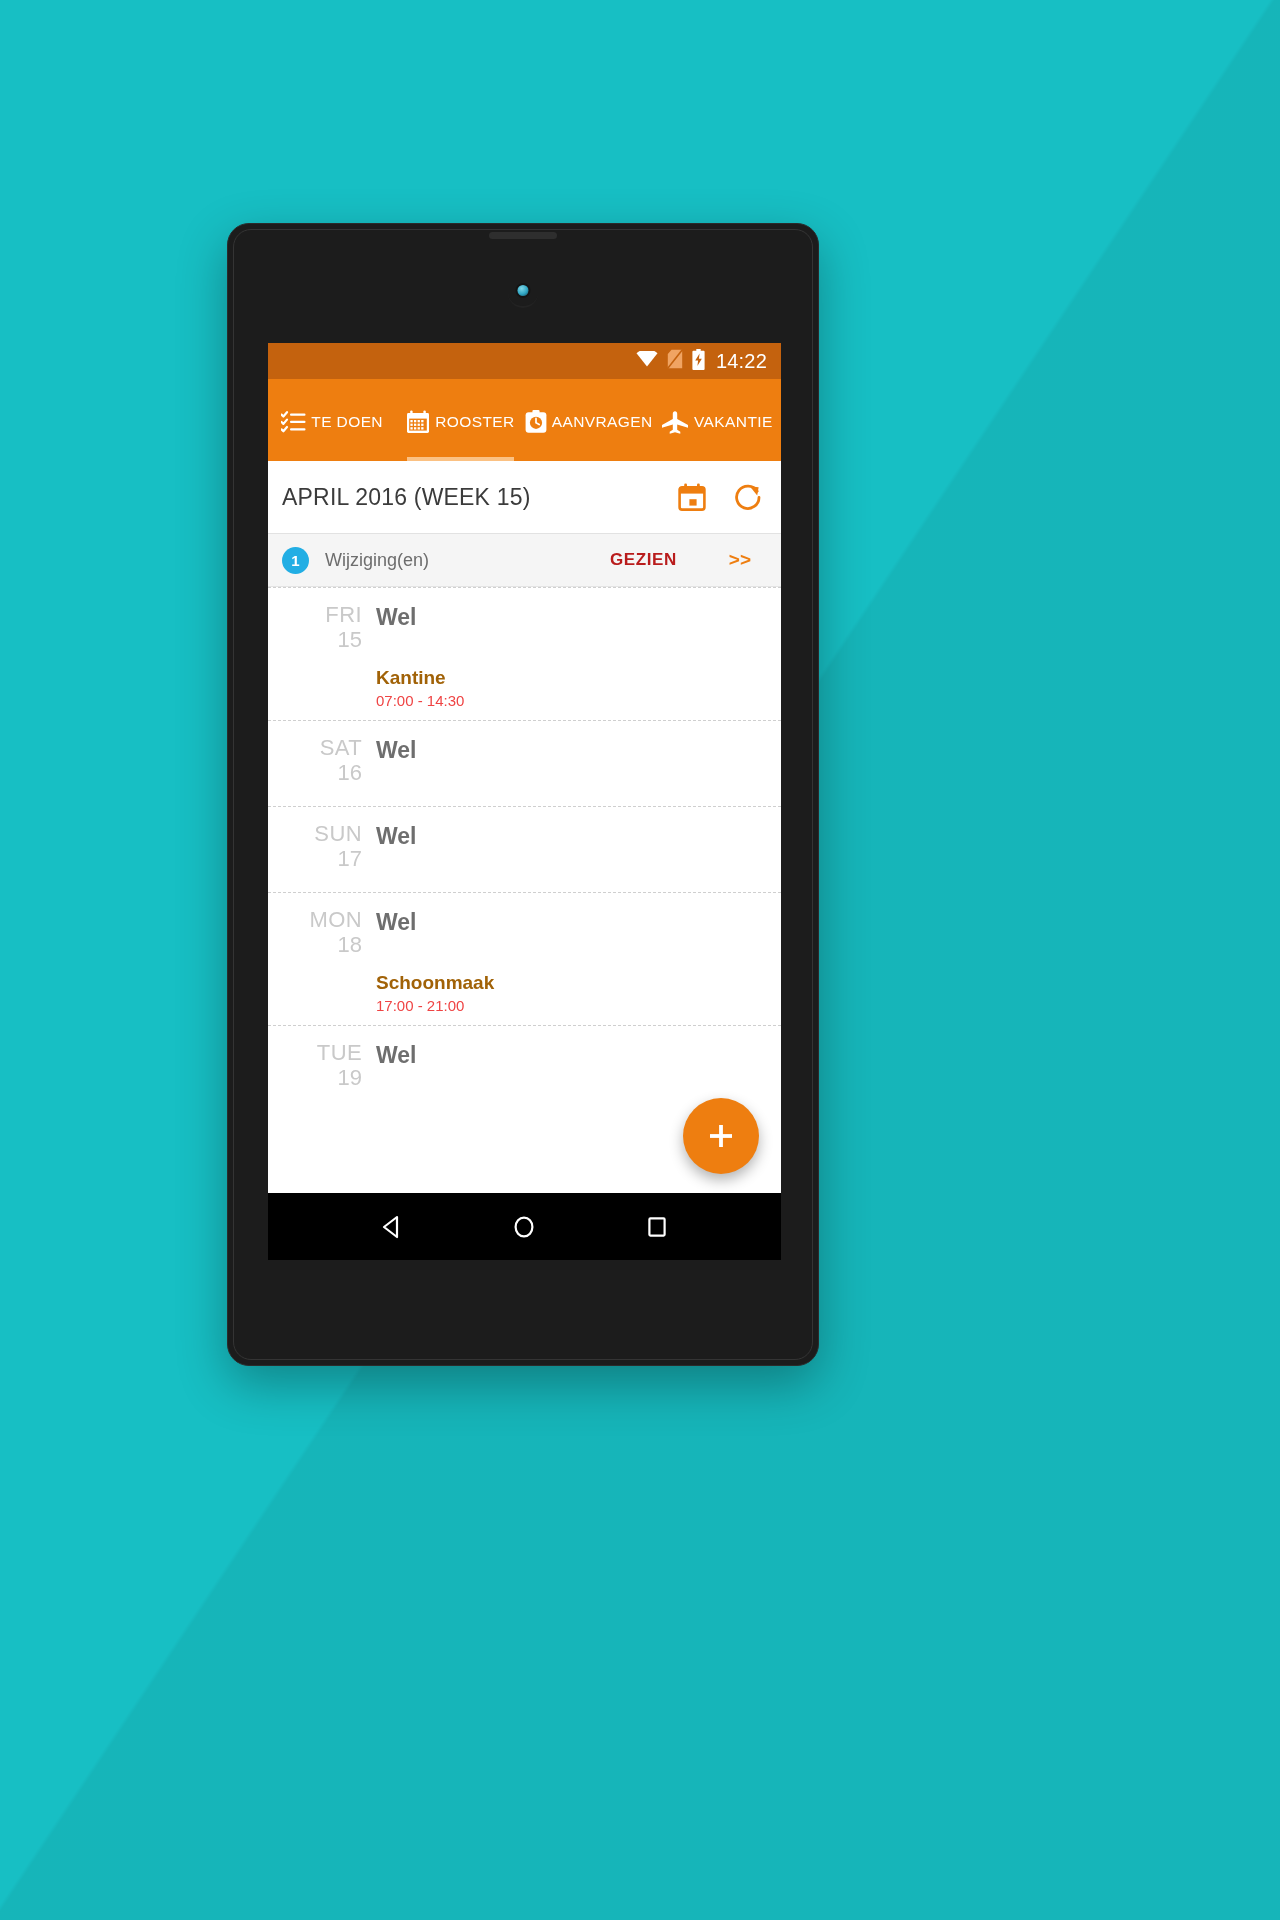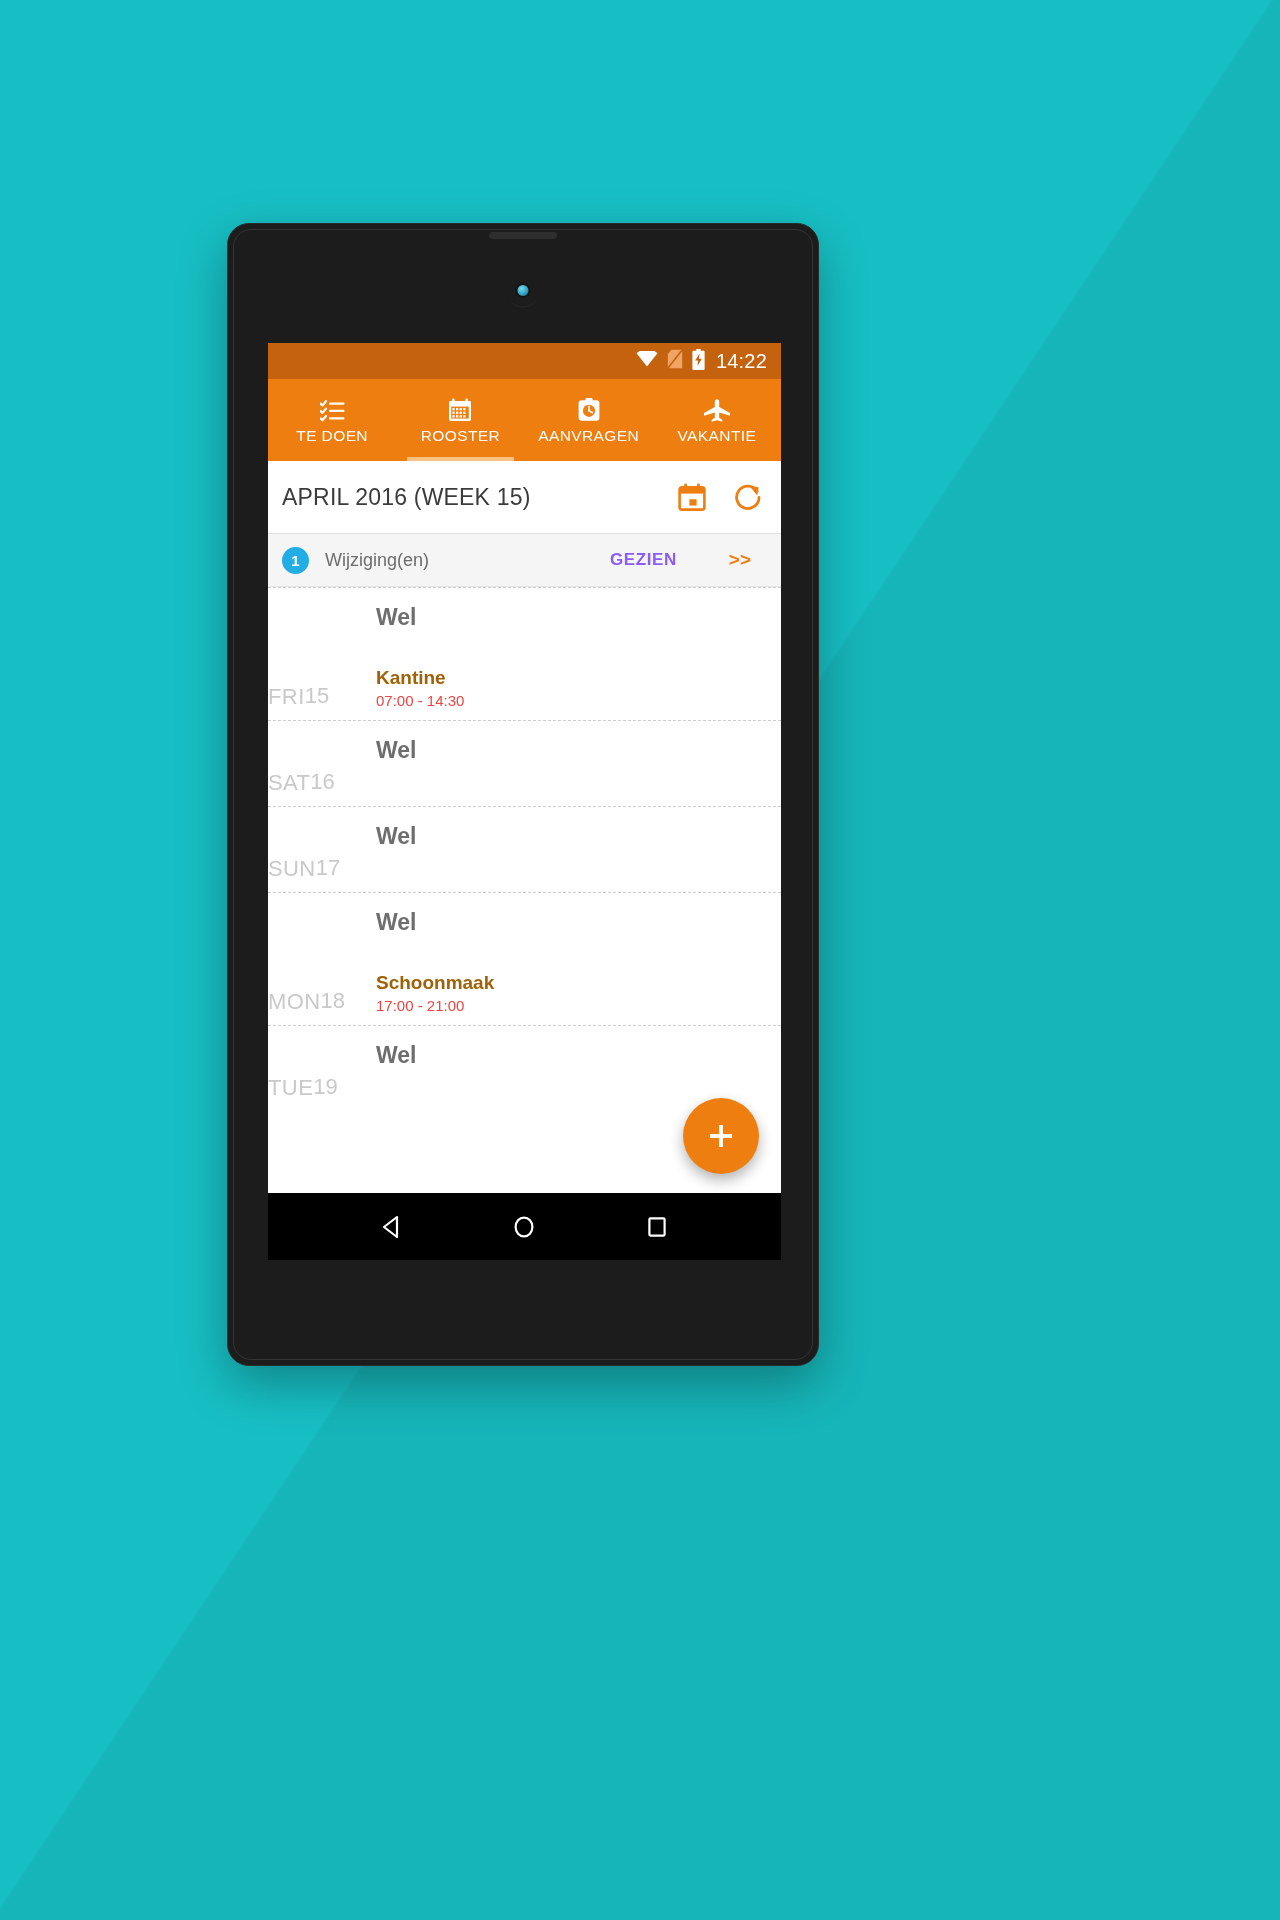--- a/index.html
+++ b/index.html
@@ -74,21 +74,21 @@
   }
 
   
   .tabbar{
     height:82px;
     background:#ee7e10;
     display:flex; align-items:stretch;
   }
   .tab{
     flex:1; position:relative;
-    display:flex; flex-direction:column; align-items:center; justify-content:center;
+    display:flex; flex-direction:row; align-items:center; justify-content:center;
     gap:5px; cursor:pointer;
     padding-top:3px;
   }
   .tab-icon{ height:24px; display:flex; align-items:center; justify-content:center; }
   .tab-label{
     color:#ffffff; font-size:15.5px; letter-spacing:0.4px; white-space:nowrap;
   }
   .tab.active .tab-indicator{
     position:absolute; left:8%; right:8%; bottom:0; height:4px;
     background:#fbc183;
@@ -119,40 +119,40 @@
   .badge{
     width:27px; height:27px; border-radius:50%;
     background:#22aee4; color:#fff;
     display:flex; align-items:center; justify-content:center;
     font-size:15px; font-weight:700; flex:none;
   }
   .change-label{
     margin-left:16px; font-size:18px; color:#6d6d6d; flex:1;
   }
   .change-action{
-    font-size:17px; font-weight:700; color:#8b5cf6; letter-spacing:0.6px;
+    font-size:17px; font-weight:700; color:#b91c1c; letter-spacing:0.6px;
     cursor:pointer; margin-right:52px;
   }
   .change-next{
     font-size:19px; font-weight:700; color:#ee7e10; cursor:pointer;
     margin-right:14px;
   }
 
   
   .list{ background:#fff; }
   .day-row{
     display:flex;
     border-top:1px dashed #cfcfcf;
     padding:11px 0 11px 0;
     min-height:86px;
   }
   .day-row:first-child{ border-top:1px dashed #cfcfcf; }
   .daycol{
     width:108px; flex:none;
-    display:flex; flex-direction:row; align-items:flex-end;
+    display:flex; flex-direction:column; align-items:flex-end;
     padding-right:14px; padding-top:4px;
   }
   .dow{ font-size:22px; color:#c9c9c9; line-height:1.08; letter-spacing:0.4px; }
   .dnum{ font-size:22px; color:#c9c9c9; line-height:1.18; }
   .infocol{ flex:1; padding-right:14px; }
   .status-text{
     font-size:23px; font-weight:700; color:#6e6e6e; padding-top:5px;
   }
   .shift{ margin-top:36px; }
   .shift-name{ font-size:19px; font-weight:700; color:#a16207; }

